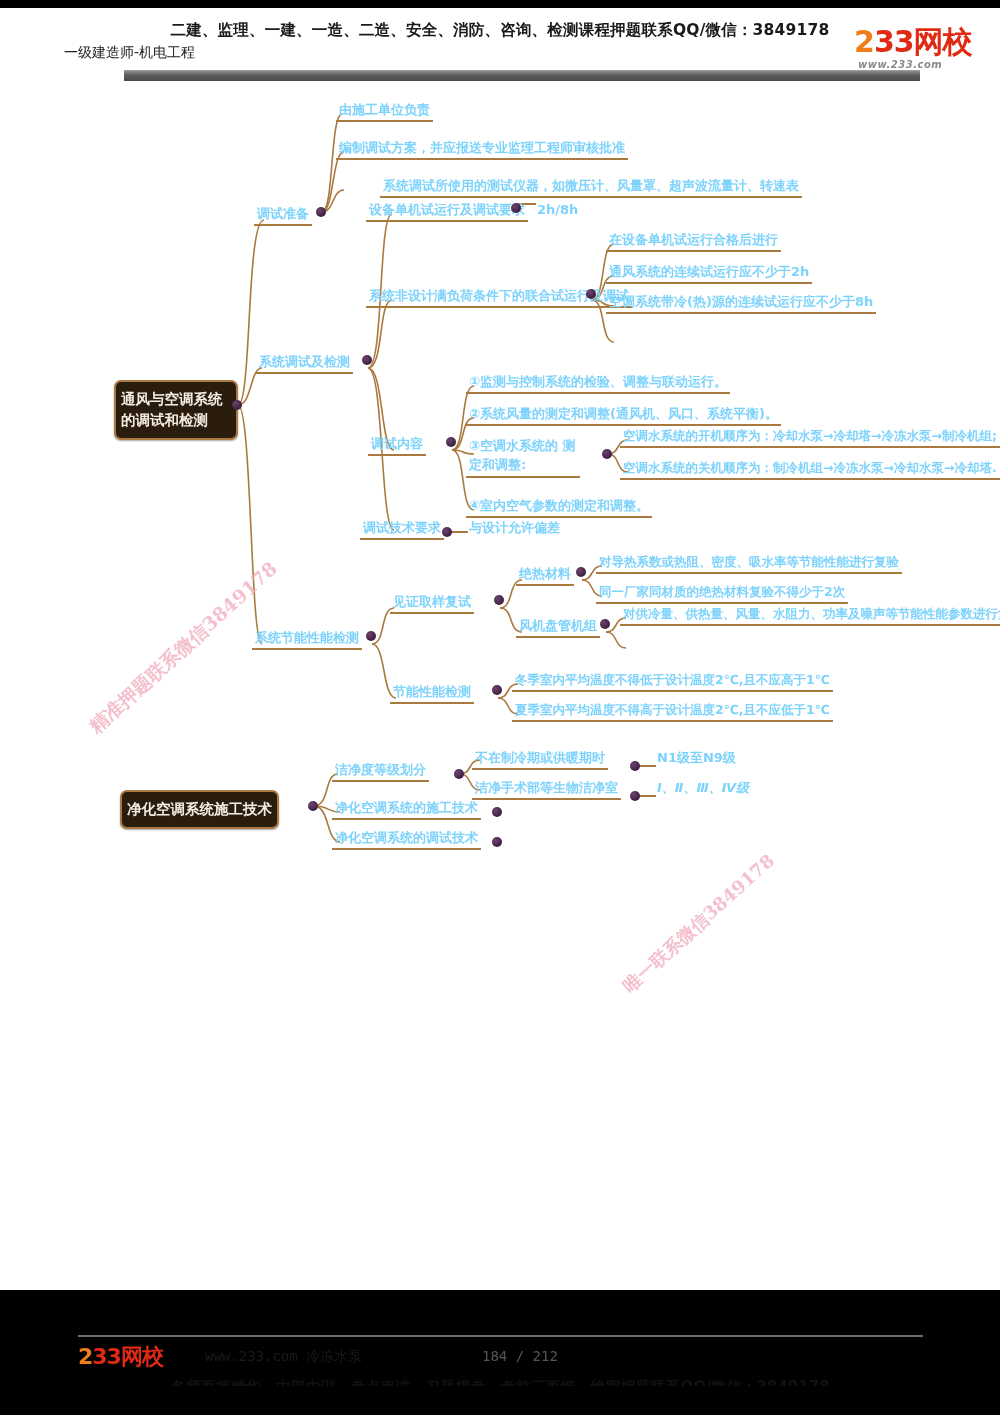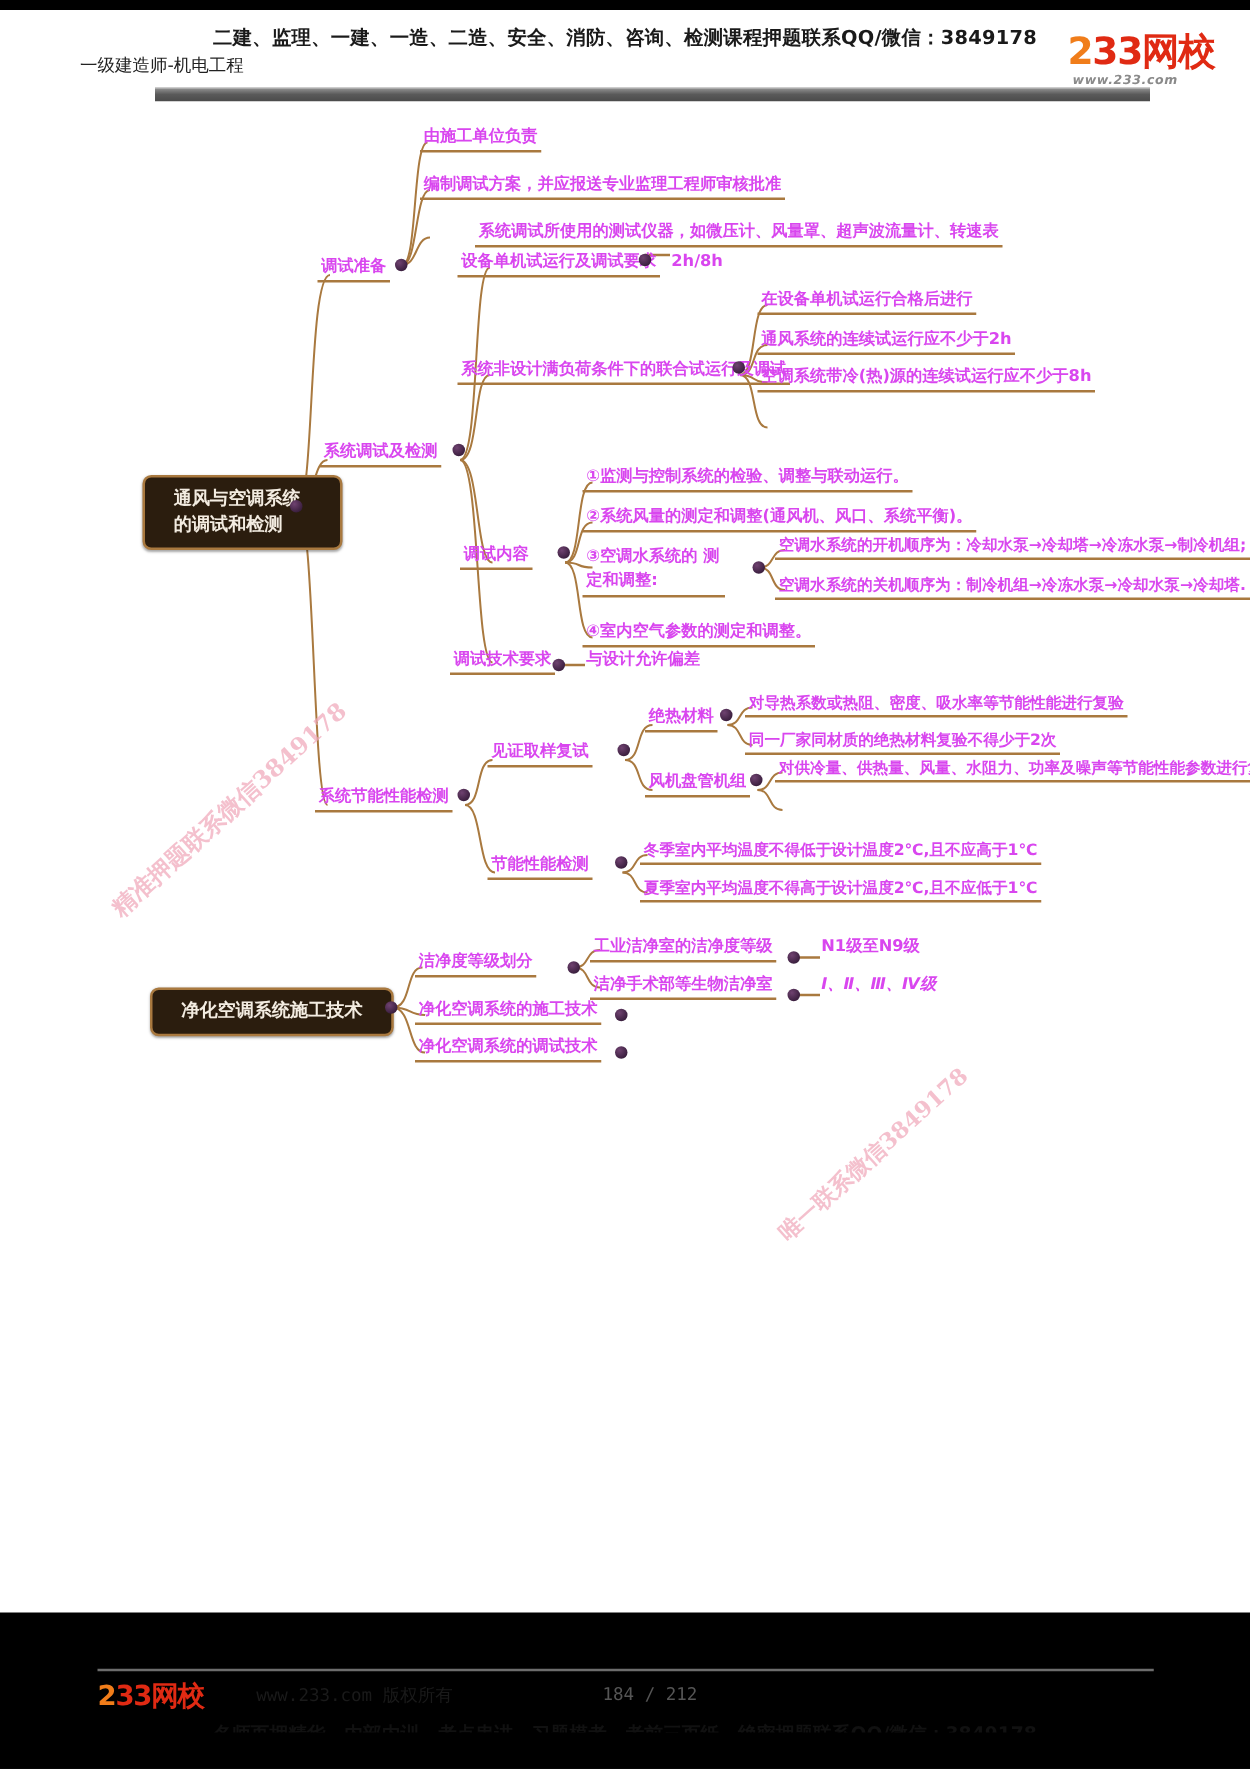--- a/index.html
+++ b/index.html
@@ -21,32 +21,32 @@
             font-style:italic;font-weight:bold;letter-spacing:.5px;}
   .graybar{position:absolute;left:124px;top:70px;width:796px;height:10px;
            background:linear-gradient(180deg,#8d8d8d 0%,#5a5a5a 45%,#4b4b4b 100%);
            border-top:1px solid #9a9a9a;}
 
   
   #map{position:absolute;left:0;top:80px;width:1000px;height:860px;}
   svg.lines{position:absolute;left:0;top:0;width:1000px;height:860px;overflow:visible;}
 
   
-  .node{position:absolute;white-space:nowrap;color:#d946ef;
+  .node{position:absolute;white-space:nowrap;color:#7dd3fc;
         font-family:"DejaVu Sans","Liberation Sans",sans-serif;
         font-weight:bold;font-size:13px;line-height:16px;padding:0 3px 2px 3px;
         border-bottom:2.5px solid #a9793f;}
   .node.plain{border-bottom:none;padding-bottom:0;}
   .node.sm{font-size:12.5px;}
   .node.two{white-space:normal;line-height:19px;}
 
   
   .rootbox{position:absolute;background:#2b1d0e;border:2px solid #a9793f;border-radius:7px;
            color:#f3ece1;font-weight:bold;font-size:14.5px;line-height:21px;
-           padding:7px 23px;box-shadow:0 1px 2px rgba(0,0,0,.35);
+           padding:7px 5px;box-shadow:0 1px 2px rgba(0,0,0,.35);
            font-family:"DejaVu Sans","Liberation Sans",sans-serif;}
 
   
   .dot{position:absolute;width:10px;height:10px;border-radius:50%;
        background:radial-gradient(circle at 35% 32%,#6f4270 0%,#3c2040 70%,#2a1630 100%);}
 
   
   .wm{position:absolute;color:#f0a9bb;opacity:.72;font-weight:bold;
       white-space:nowrap;pointer-events:none;
       font-family:"DejaVu Serif","Liberation Serif",serif;}
@@ -202,21 +202,21 @@
     <div class="dot" style="left:492px;top:605px;"></div>
     <div class="node sm" style="left:512px;top:592px;">冬季室内平均温度不得低于设计温度2℃,且不应高于1℃</div>
     <div class="node sm" style="left:512px;top:622px;">夏季室内平均温度不得高于设计温度2℃,且不应低于1℃</div>
 
     <div class="rootbox" style="left:120px;top:710px;">净化空调系统施工技术</div>
     <div class="dot" style="left:308px;top:721px;"></div>
 
     <div class="node" style="left:332px;top:682px;">洁净度等级划分</div>
     <div class="dot" style="left:454px;top:689px;"></div>
 
-    <div class="node" style="left:472px;top:670px;">工业洁净室的洁净度等级</div>
+    <div class="node" style="left:472px;top:670px;">不在制冷期或供暖期时</div>
     <div class="dot" style="left:630px;top:681px;"></div>
     <div class="node plain" style="left:654px;top:670px;">N1级至N9级</div>
 
     <div class="node" style="left:472px;top:700px;">洁净手术部等生物洁净室</div>
     <div class="dot" style="left:630px;top:711px;"></div>
     <div class="node plain" style="left:654px;top:700px;font-style:italic;">Ⅰ、Ⅱ、Ⅲ、Ⅳ级</div>
 
     <div class="node" style="left:332px;top:720px;">净化空调系统的施工技术</div>
     <div class="dot" style="left:492px;top:727px;"></div>
 
@@ -224,17 +224,17 @@
     <div class="dot" style="left:492px;top:757px;"></div>
 
     <div class="wm wm1">精准押题联系微信3849178</div>
     <div class="wm wm2">唯一联系微信3849178</div>
   </div>
 
   <div class="ftr-rule"></div>
   <div class="ftr-logo">
     <span class="ftr-logo-main"><span class="logo-2">2</span><span class="logo-33">33网校</span></span>
   </div>
-  <div class="ftr-url">www.233.com 版权所有</div>
+  <div class="ftr-url">www.233.com 冷冻水泵</div>
   <div class="ftr-page">184 / 212</div>
   <div class="ftr-cut">名师页押精华、内部内训、考点串讲、习题模考、考前三页纸、绝密押题联系QQ/微信：3849178</div>
 
 </div>
 
 </body></html>

